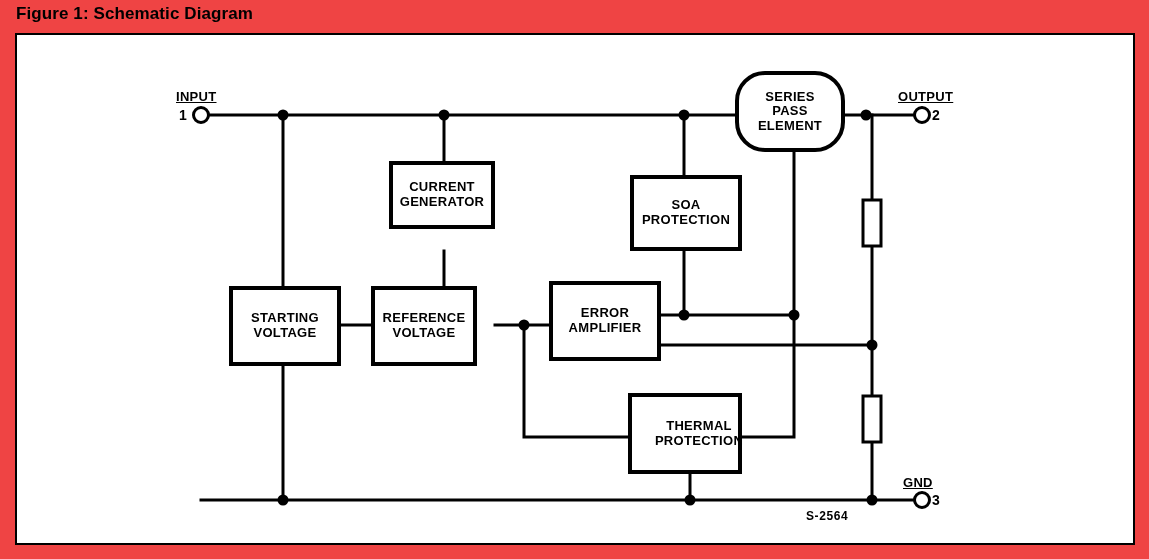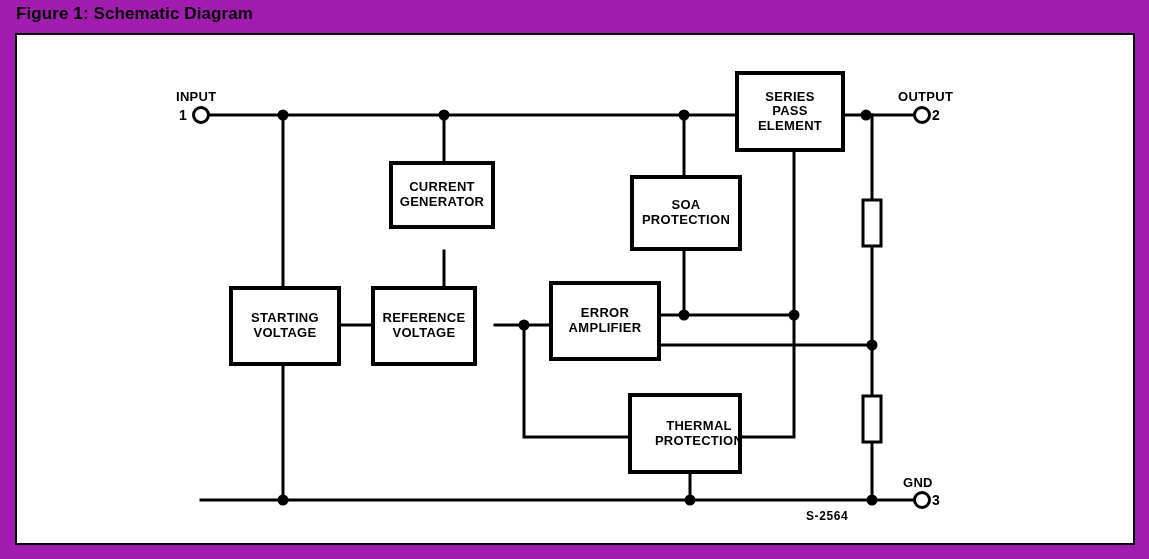--- a/index.html
+++ b/index.html
@@ -1,25 +1,25 @@
 <!DOCTYPE html>
 <html><head>
 <meta charset="utf-8">
 <style>
   html,body{margin:0;padding:0;background:#ffffff;}
   body{width:1149px;height:559px;font-family:"Liberation Sans",sans-serif;overflow:hidden;}
-  #root{position:relative;width:1149px;height:559px;background:#a21caf;}
+  #root{position:relative;width:1149px;height:559px;background:#ef4444;}
   #fig-title{position:absolute;left:16px;top:4px;font-size:17px;font-weight:bold;color:#000;letter-spacing:0.1px;}
   #fig-frame{position:absolute;left:15px;top:33px;width:1120px;height:512px;border:2px solid #000;box-sizing:border-box;background:#fff;}
   #canvas{position:absolute;left:0;top:0;width:1149px;height:559px;}
   .blk{position:absolute;box-sizing:border-box;border:4px solid #000;background:#fff;
        display:flex;align-items:center;justify-content:center;text-align:center;
        font-weight:bold;font-size:13px;line-height:1.12;color:#000;letter-spacing:0.3px;}
   .blk span{display:block;white-space:pre-line;}
-  .pinlbl{position:absolute;font-weight:bold;font-size:13px;color:#000;letter-spacing:0.3px;}
+  .pinlbl{position:absolute;font-weight:bold;font-size:13px;color:#000;letter-spacing:0.3px;text-decoration:underline;}
   .pinnum{position:absolute;font-weight:bold;font-size:14px;color:#000;}
   .code{position:absolute;font-weight:bold;font-size:12px;color:#000;letter-spacing:0.6px;font-family:"Liberation Sans",sans-serif;}
 </style>
 </head>
 <body>
 
 <div id="root">
 
   <div id="fig-title">Figure 1: Schematic Diagram</div>
 
@@ -66,21 +66,21 @@
         <circle cx="872" cy="500" r="5.5"></circle>
       </g>
     <g id="pin-layer" fill="#fff" stroke="#000" stroke-width="3">
         <circle cx="201" cy="115" r="7.5"></circle>
         <circle cx="922" cy="115" r="7.5"></circle>
         <circle cx="922" cy="500" r="7.5"></circle>
       </g>
   </svg>
 
   <div id="block-layer">
-      <div class="blk" style="left: 735px; top: 71px; width: 110px; height: 81px;">
+      <div class="blk" style="left: 735px; top: 71px; width: 110px; height: 81px; border-radius: 30px;">
         <span>SERIES
 PASS
 ELEMENT</span>
       </div>
       <div class="blk" style="left: 389px; top: 161px; width: 106px; height: 68px;">
         <span>CURRENT
 GENERATOR</span>
       </div>
       <div class="blk" style="left: 630px; top: 175px; width: 112px; height: 76px;">
         <span>SOA

